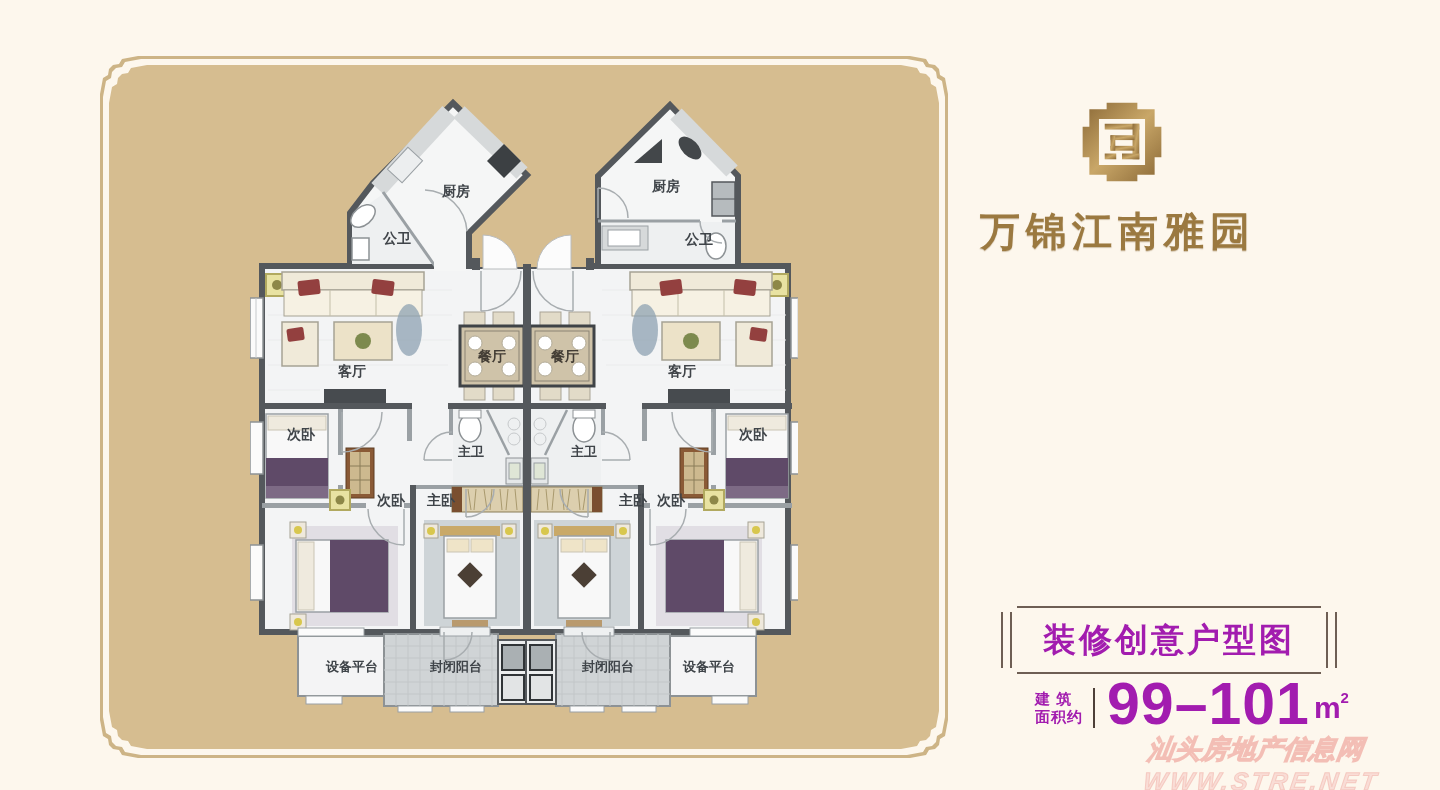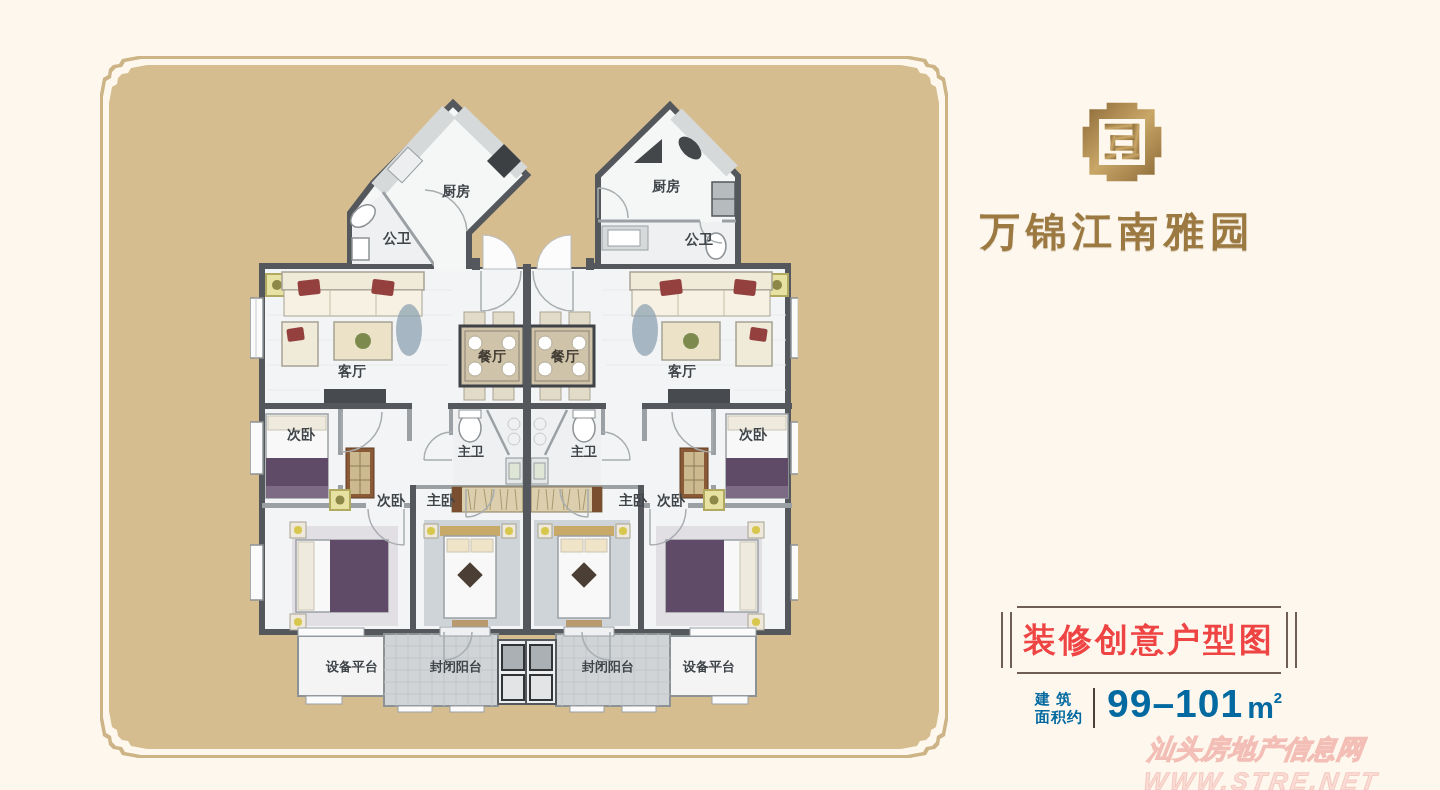--- a/index.html
+++ b/index.html
@@ -31,35 +31,35 @@
   
   .plan-svg{position:absolute;left:250px;top:88px;width:548px;height:640px;}
   
   .emblem{position:absolute;left:1074px;top:92px;width:96px;height:100px;}
   .brand-name{
     position:absolute;left:950px;top:204px;width:336px;text-align:center;
     font-family:"Liberation Serif", serif;font-weight:700;
     font-size:40px;letter-spacing:6px;color:#9b7940;
     text-shadow:0 1px 1px rgba(120,85,35,.35);white-space:nowrap;
   }
-  .title-box{position:absolute;left:1001px;top:606px;width:296px;height:68px;color:#ef4444;text-decoration:underline;}
+  .title-box{position:absolute;left:1001px;top:606px;width:336px;height:68px;color:#a21caf;text-decoration:underline;}
   .title-rules{
     position:absolute;left:16px;right:16px;top:0;bottom:0;
     border-top:2px solid #6e5e54;border-bottom:2px solid #6e5e54;
     display:flex;align-items:center;justify-content:center;
   }
   .title-text{font-size:33px;font-weight:700;letter-spacing:3px;white-space:nowrap;}
   .vbar{position:absolute;top:6px;bottom:6px;width:7px;border-left:2px solid #6e5e54;border-right:2px solid #6e5e54;}
   .vbar.l{left:0}.vbar.r{right:0}
-  .area-row{position:absolute;left:1035px;top:682px;display:flex;align-items:center;color:#0369a1;}
+  .area-row{position:absolute;left:1035px;top:682px;display:flex;align-items:center;color:#a21caf;}
   .area-label{font-size:15px;font-weight:700;line-height:18px;letter-spacing:1px;}
   .area-label span{display:block;}
   .area-divider{width:2px;height:40px;background:#4e4038;margin:0 12px 0 10px;}
   .area-value{font-weight:800;display:flex;align-items:flex-start;line-height:44px;}
-  .area-value .num{font-size:39px;letter-spacing:1px;}
+  .area-value .num{font-size:59px;letter-spacing:1px;}
   .area-value .unit{font-size:30px;margin-left:4px;line-height:52px;}
   .area-value sup{font-size:15px;line-height:20px;margin-top:6px;}
   .watermark{
     position:absolute;left:1146px;top:732px;transform:skewX(-8deg);
     font-weight:800;font-style:italic;white-space:nowrap;
   }
   .wm1{font-size:26px;letter-spacing:1px;color:rgba(255,236,232,.35);-webkit-text-stroke:1.2px rgba(240,176,168,.8);}
   .wm2{font-size:25px;letter-spacing:3px;color:rgba(246,200,194,.55);-webkit-text-stroke:1px rgba(240,176,168,.55);}
   .plan-label{font-weight:600;}
 </style>

